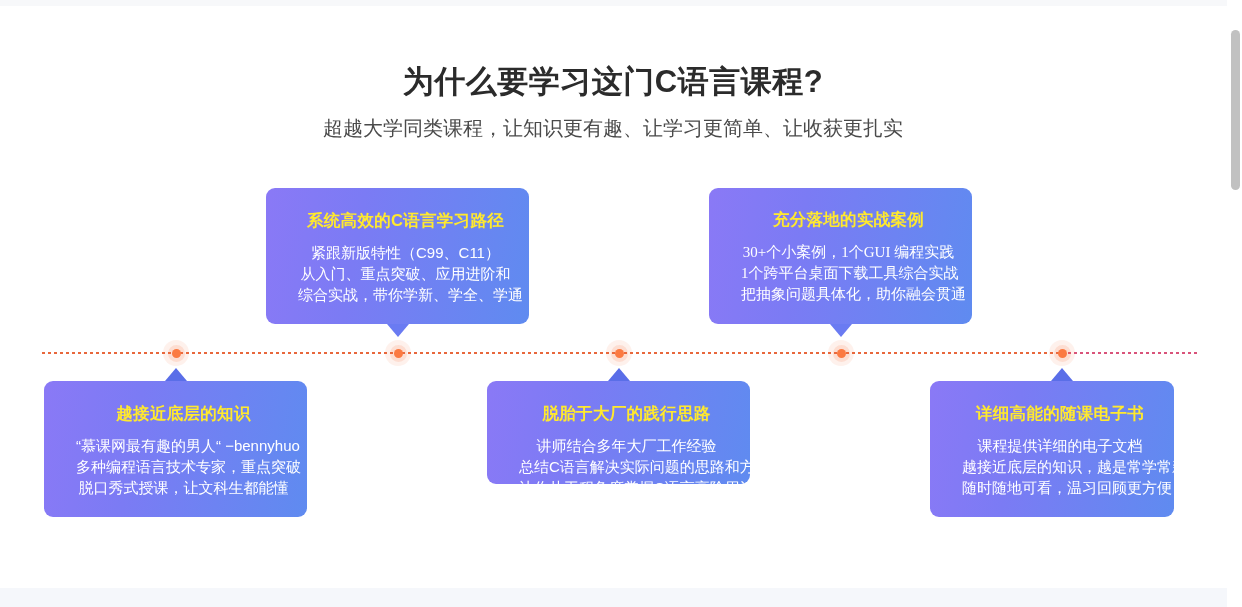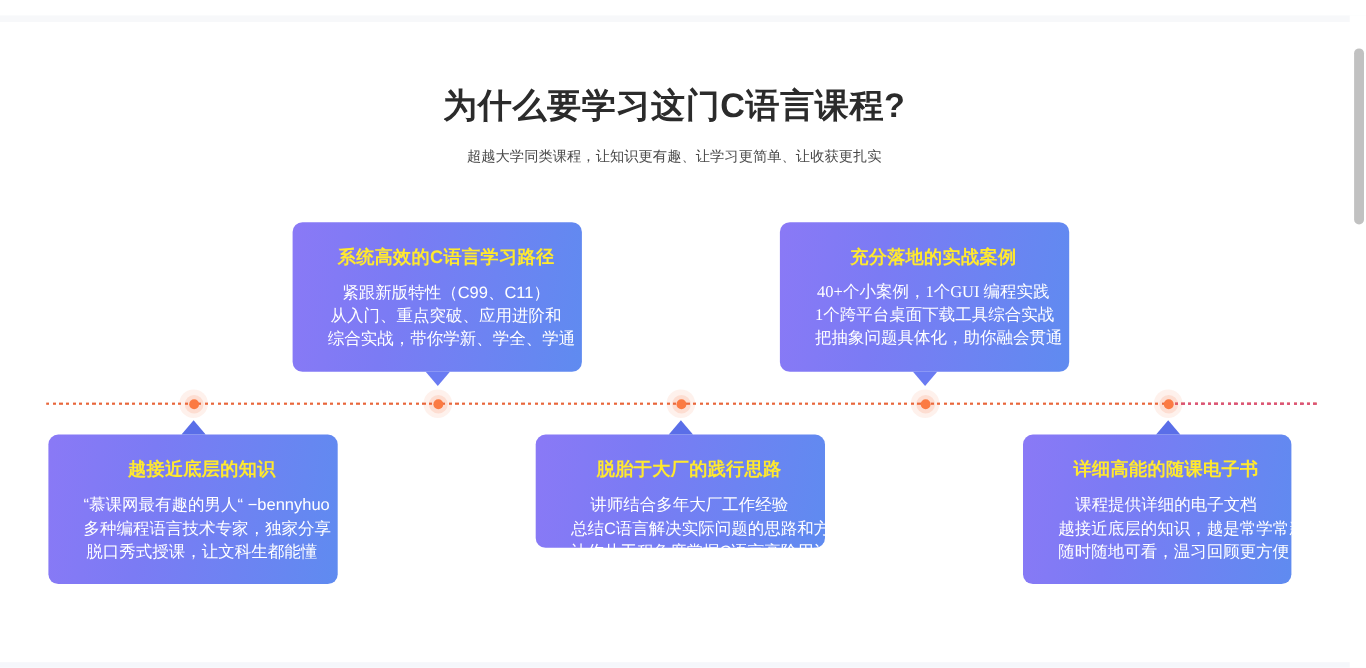--- a/index.html
+++ b/index.html
@@ -5,21 +5,21 @@
   html, body {
     margin: 0; padding: 0;
   }
   body {
     width: 1242px; height: 607px;
     background: #ffffff;
     font-family: "Liberation Sans", "DejaVu Sans", sans-serif;
     overflow: hidden;
     position: relative;
   }
-  #page { position: absolute; inset: 0; margin-top: 14px; }
+  #page { position: absolute; inset: 0; }
 
   
   .band-top {
     position: absolute; left: 0; top: 0; width: 1242px; height: 6px;
     background: #f7f8fa;
   }
   .band-bottom {
     position: absolute; left: 0; top: 588px; width: 1242px; height: 19px;
     background: #f5f7fb;
   }
@@ -36,21 +36,21 @@
 
   
   .heading-wrap {
     position: absolute; left: 0; top: 60px; width: 1226px; text-align: center;
   }
   .page-title {
     font-size: 31px; font-weight: bold; color: #2b2b2b;
     letter-spacing: .5px; line-height: 44px; margin: 0;
   }
   .page-subtitle {
-    font-size: 13px; color: #4a4a4a; line-height: 24px;
+    font-size: 20px; color: #4a4a4a; line-height: 24px;
     margin: 12px 0 0 0; font-weight: normal;
   }
 
   
   .timeline {
     position: absolute; left: 42px; top: 352px; width: 1155px; height: 2px;
   }
   .timeline-line {
     position: absolute; left: 0; top: 0; width: 100%; height: 2px;
     background-image: repeating-linear-gradient(
@@ -133,29 +133,29 @@
   <div id="cards-layer">
       <div class="card" style="left: 266px; top: 188px; width: 263px; height: 136px;">
         <div class="card-title">系统高效的C语言学习路径</div>
         <p class="card-line">紧跟新版特性（C99、C11）</p>
         <p class="card-line">从入门、重点突破、应用进阶和</p>
         <p class="card-line">综合实战，带你学新、学全、学通</p>
       </div>
       <div class="arrow-down" style="left: 387px; top: 324px;"></div>
       <div class="card" style="left: 709px; top: 188px; width: 263px; height: 136px; font-family: Liberation Serif, serif;">
         <div class="card-title">充分落地的实战案例</div>
-        <p class="card-line">40+个小案例，1个GUI 编程实践</p>
+        <p class="card-line">30+个小案例，1个GUI 编程实践</p>
         <p class="card-line">1个跨平台桌面下载工具综合实战</p>
         <p class="card-line">把抽象问题具体化，助你融会贯通</p>
       </div>
       <div class="arrow-down" style="left: 830px; top: 324px;"></div>
       <div class="card" style="left: 44px; top: 381px; width: 263px; height: 136px;">
         <div class="card-title">越接近底层的知识</div>
         <p class="card-line">“慕课网最有趣的男人“ −bennyhuo</p>
-        <p class="card-line">多种编程语言技术专家，独家分享</p>
+        <p class="card-line">多种编程语言技术专家，重点突破</p>
         <p class="card-line">脱口秀式授课，让文科生都能懂</p>
       </div>
       <div class="arrow-up" style="left: 165px; top: 368px;"></div>
       <div class="card" style="left: 487px; top: 381px; width: 263px; height: 103px;">
         <div class="card-title">脱胎于大厂的践行思路</div>
         <p class="card-line">讲师结合多年大厂工作经验</p>
         <p class="card-line">总结C语言解决实际问题的思路和方法</p>
         <p class="card-line">让你从工程角度掌握C语言高阶用法</p>
       </div>
       <div class="arrow-up" style="left: 608px; top: 368px;"></div>

